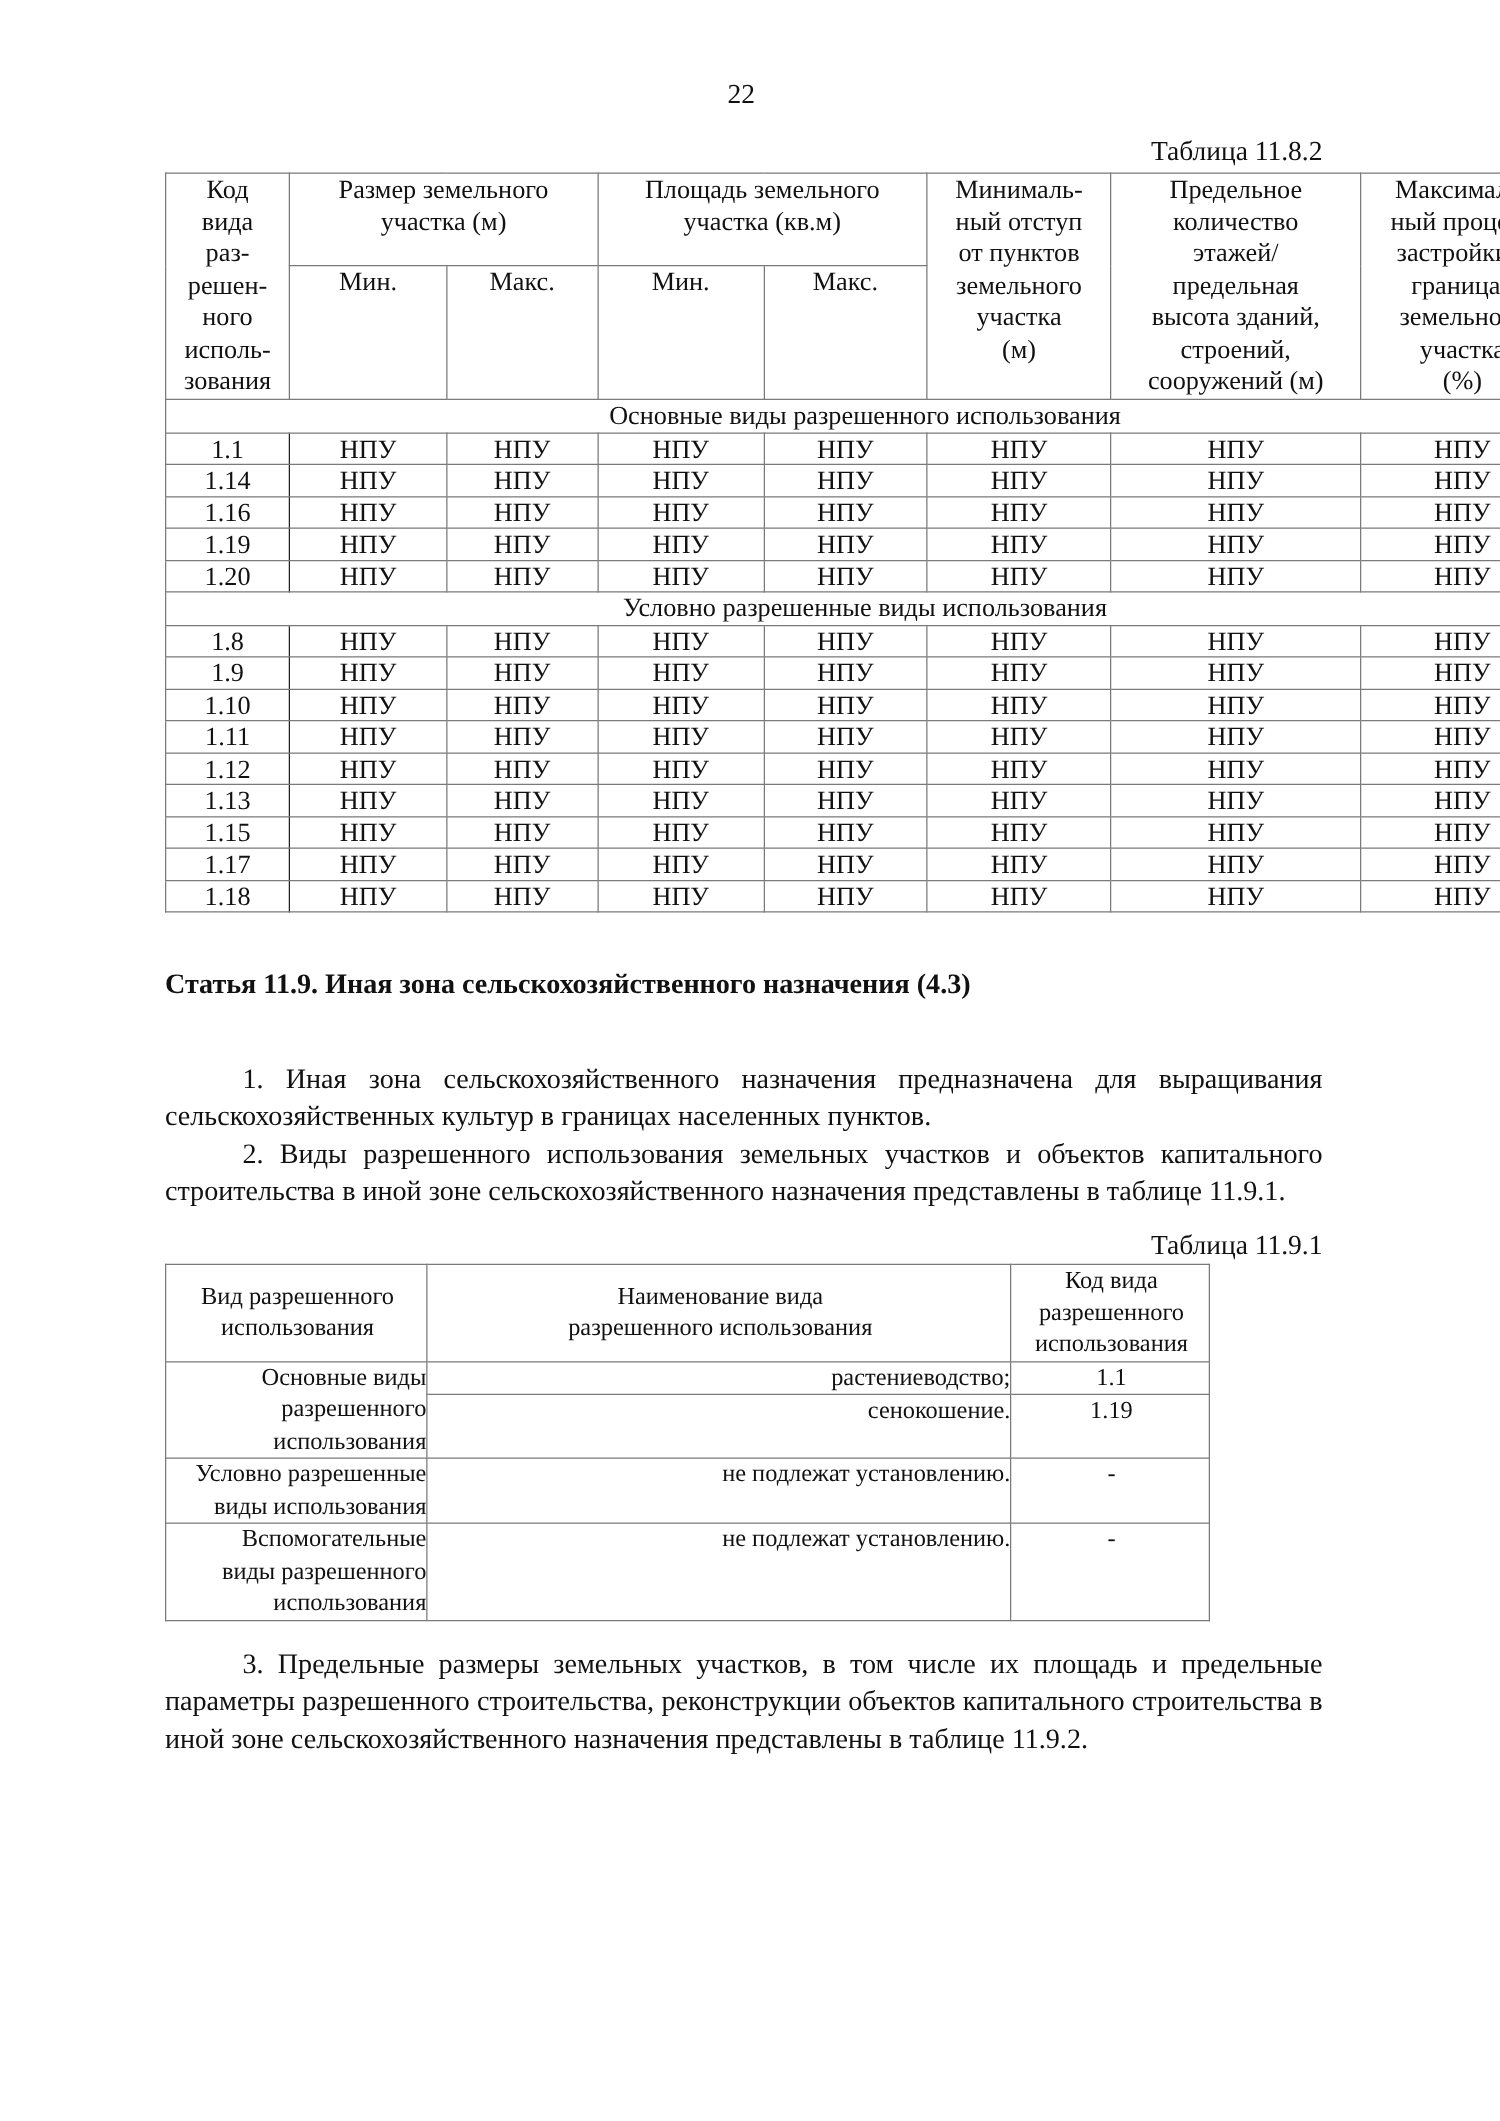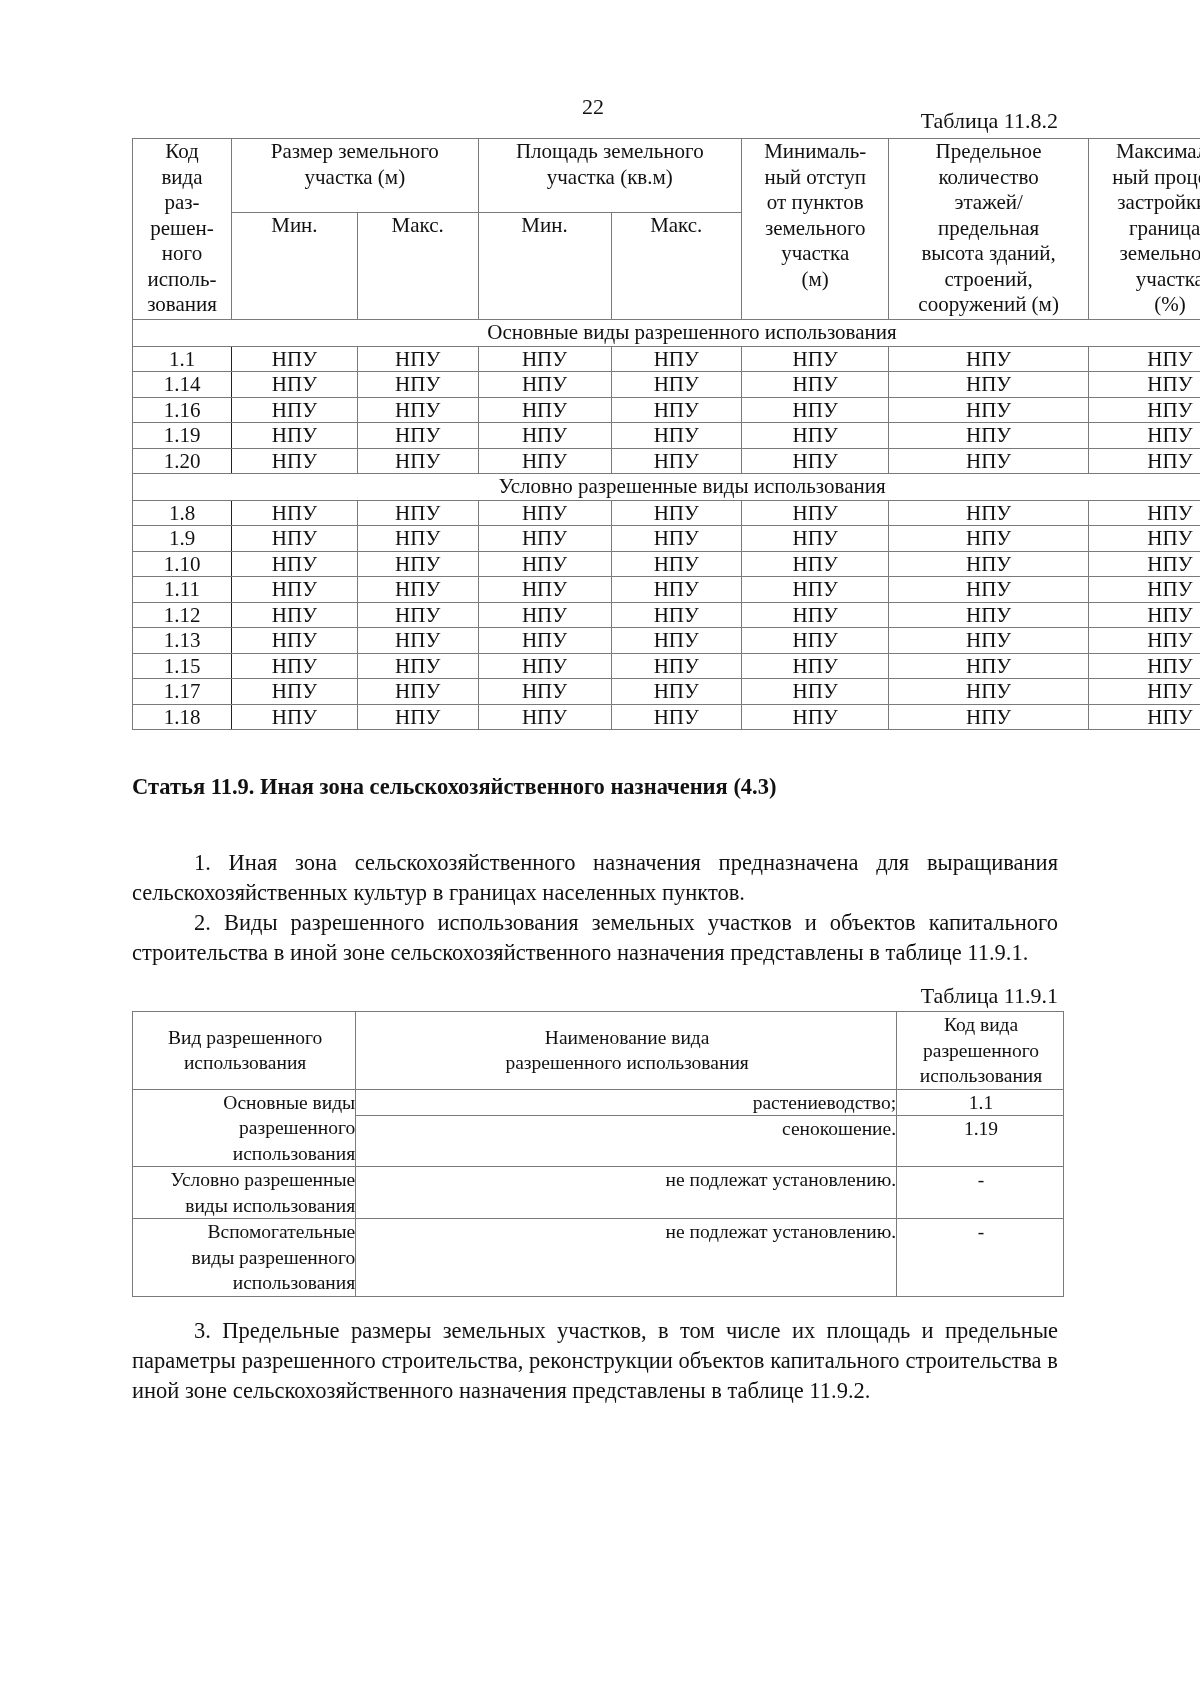--- a/index.html
+++ b/index.html
@@ -1,29 +1,29 @@
 <!DOCTYPE html>
 <html><head>
 <meta charset="utf-8">
 <style>
   html, body { margin:0; padding:0; background:#ffffff; }
   body { width:1200px; height:1697px; position:relative; font-family:"Liberation Serif", serif; color:#111; }
-  .page-num { position:absolute; top:62px; left:0; width:1186px; text-align:center; font-size:22px;margin-top:32px; }
+  .page-num { position:absolute; top:62px; left:0; width:1186px; text-align:center; font-size:22px; }
   .tcap { position:absolute; font-size:22px; text-align:left; }
   table { border-collapse:collapse; position:absolute; }
   td, th { border:1.5px solid #7a7a7a; font-weight:normal; padding:0; }
   #t1 { left:132px; top:138px; width:1120px; font-size:21px; line-height:25.5px;padding-left:42px; }
   #t1 td, #t1 th { text-align:center; vertical-align:top; }
   #t1 .sec td { height:24px; }
   #t1 .row td { height:24.5px; line-height:24px; }
   #t1 .row td:first-child { border-right:1.5px solid #222; }
   .heading { position:absolute; top:774px; left:132px; width:926px; text-align:left; font-weight:bold; font-size:22.5px; }
   .para { position:absolute; left:132px; width:926px; font-size:22.5px; line-height:30px; text-align:justify; text-align-last:left;margin-top:16px; }
   .para .ind { display:inline-block; width:62px; }
-  #t2 { left:132px; top:1011px; width:932px; font-size:19.5px; line-height:25.5px; }
+  #t2 { left:132px; top:1011px; width:836px; font-size:19.5px; line-height:25.5px; }
   #t2 td { vertical-align:top; text-align:right; padding-left:2px; }
   #t2 .hdr td { text-align:center; vertical-align:middle; }
   #t2 td.code { text-align:center; }
 </style>
 </head>
 <body>
 
 <div class="page-num">22</div>
 
 <div class="tcap" style="top:108px; right:142px;">Таблица 11.8.2</div>

